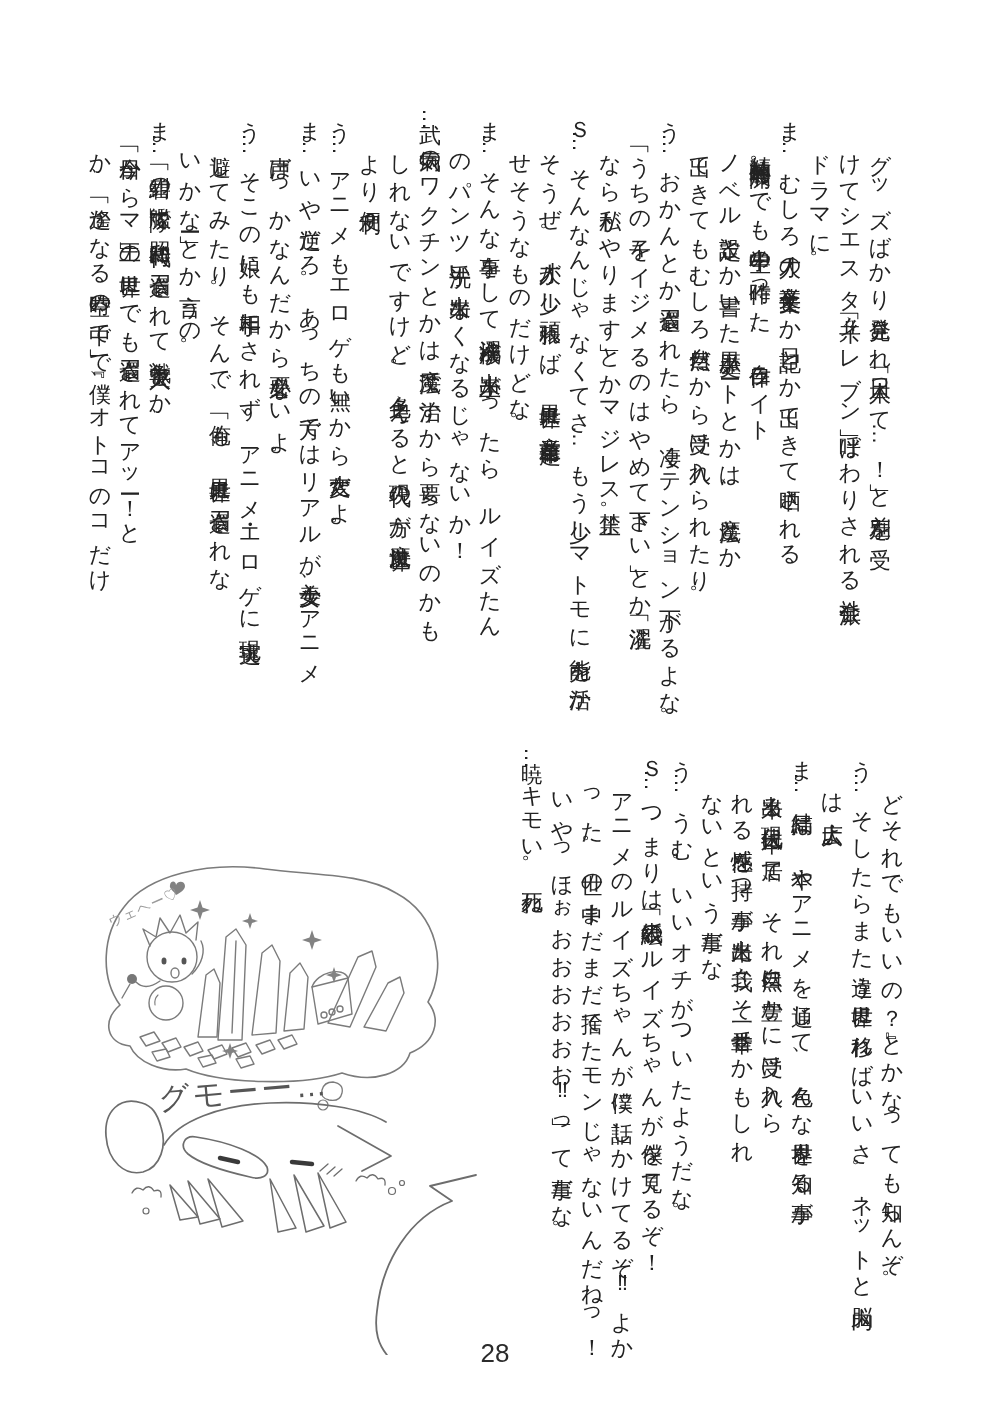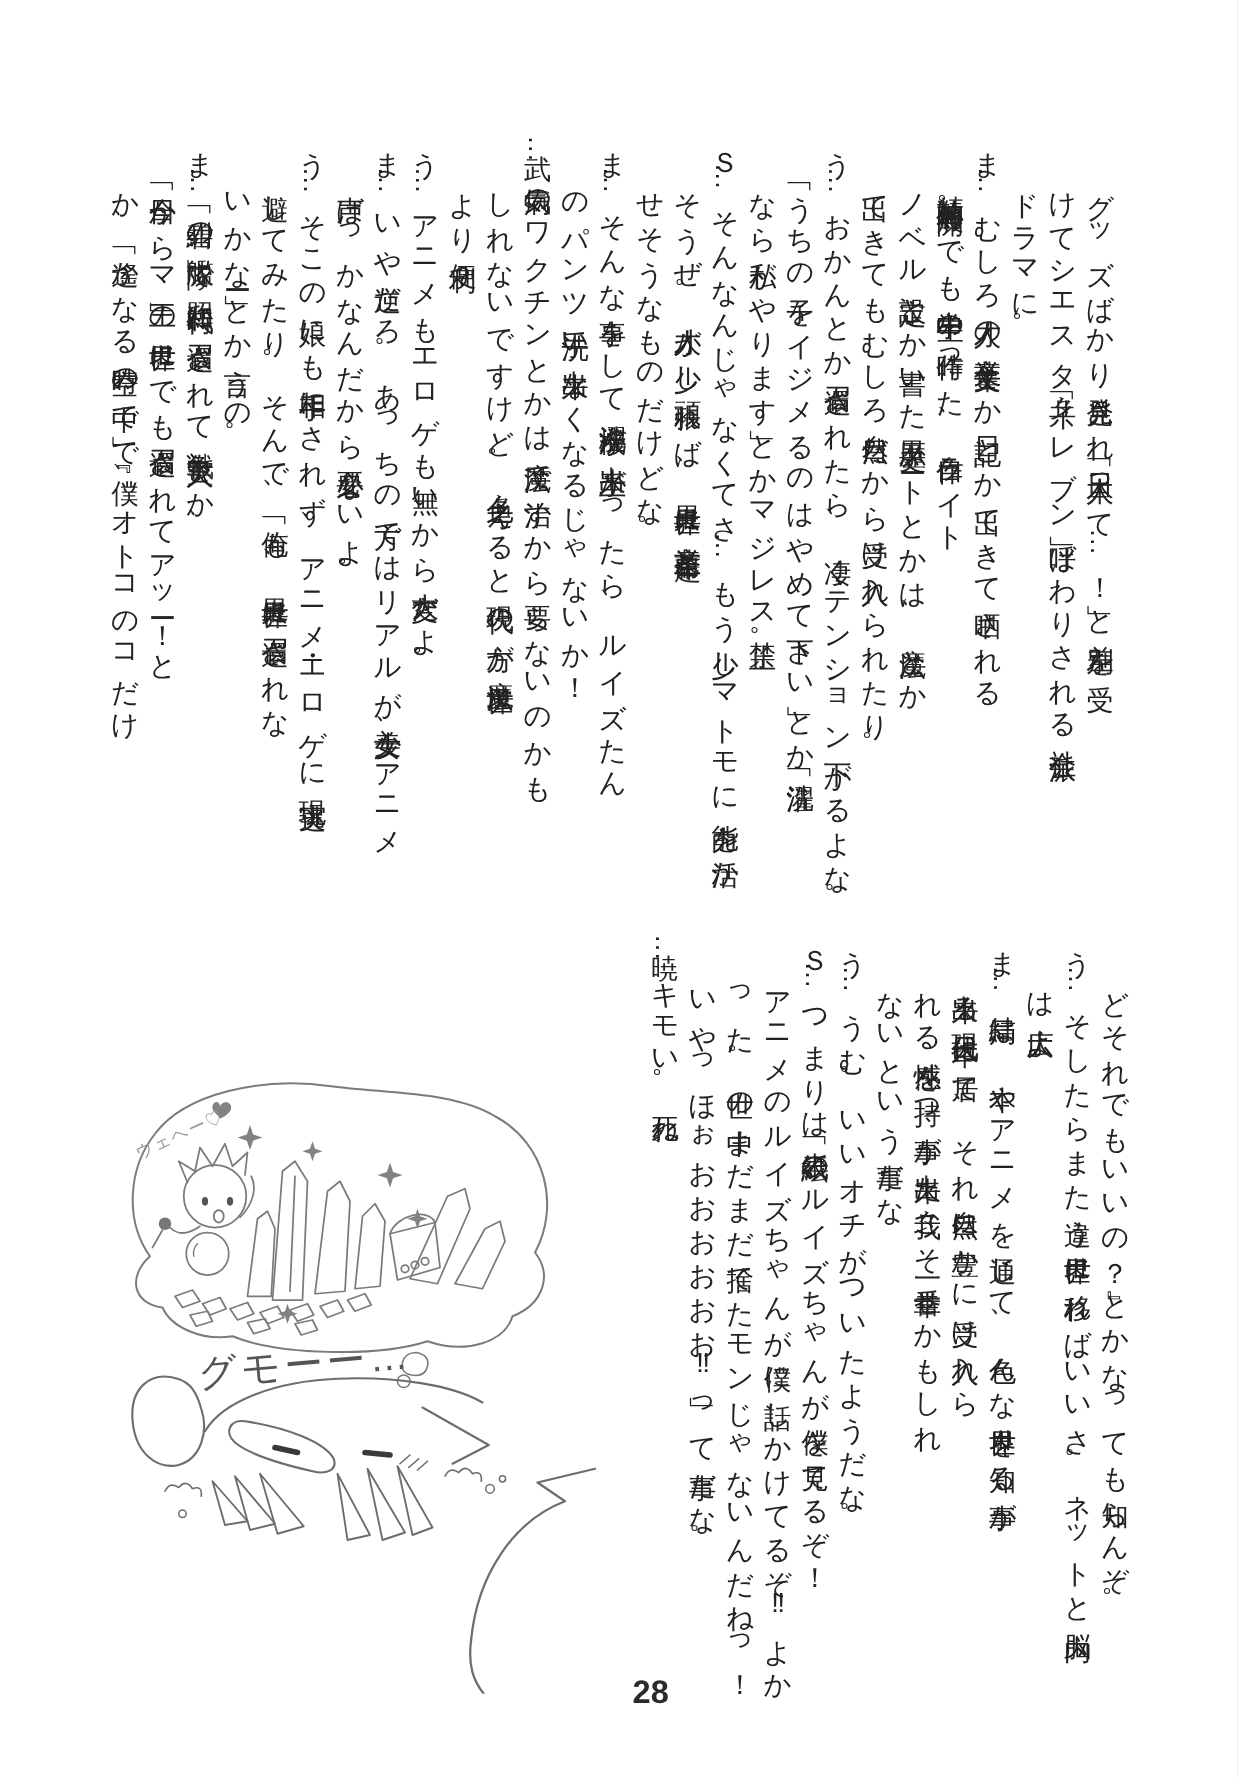--- a/index.html
+++ b/index.html
@@ -51,23 +51,23 @@
     font-size: 31px;
     color: #555555;
     transform: rotate(-5deg);
     letter-spacing: 3px;
     white-space: nowrap;
   }
   .page-number {
     position: absolute;
     left: 455px; top: 1338px;
     width: 80px;
-    text-align: right;
+    text-align: center;
     font-size: 26px;
-    font-weight: 700;
+    font-weight: 400;
     color: #2b2b2b;
   }
 </style>
 </head>
 <body>
 
 <div class="page">
 
   <section class="text-block block-top" id="block-top">
       <div class="vcol indent">グッズばかり発見され「日本人って…！」と差別を受</div>

